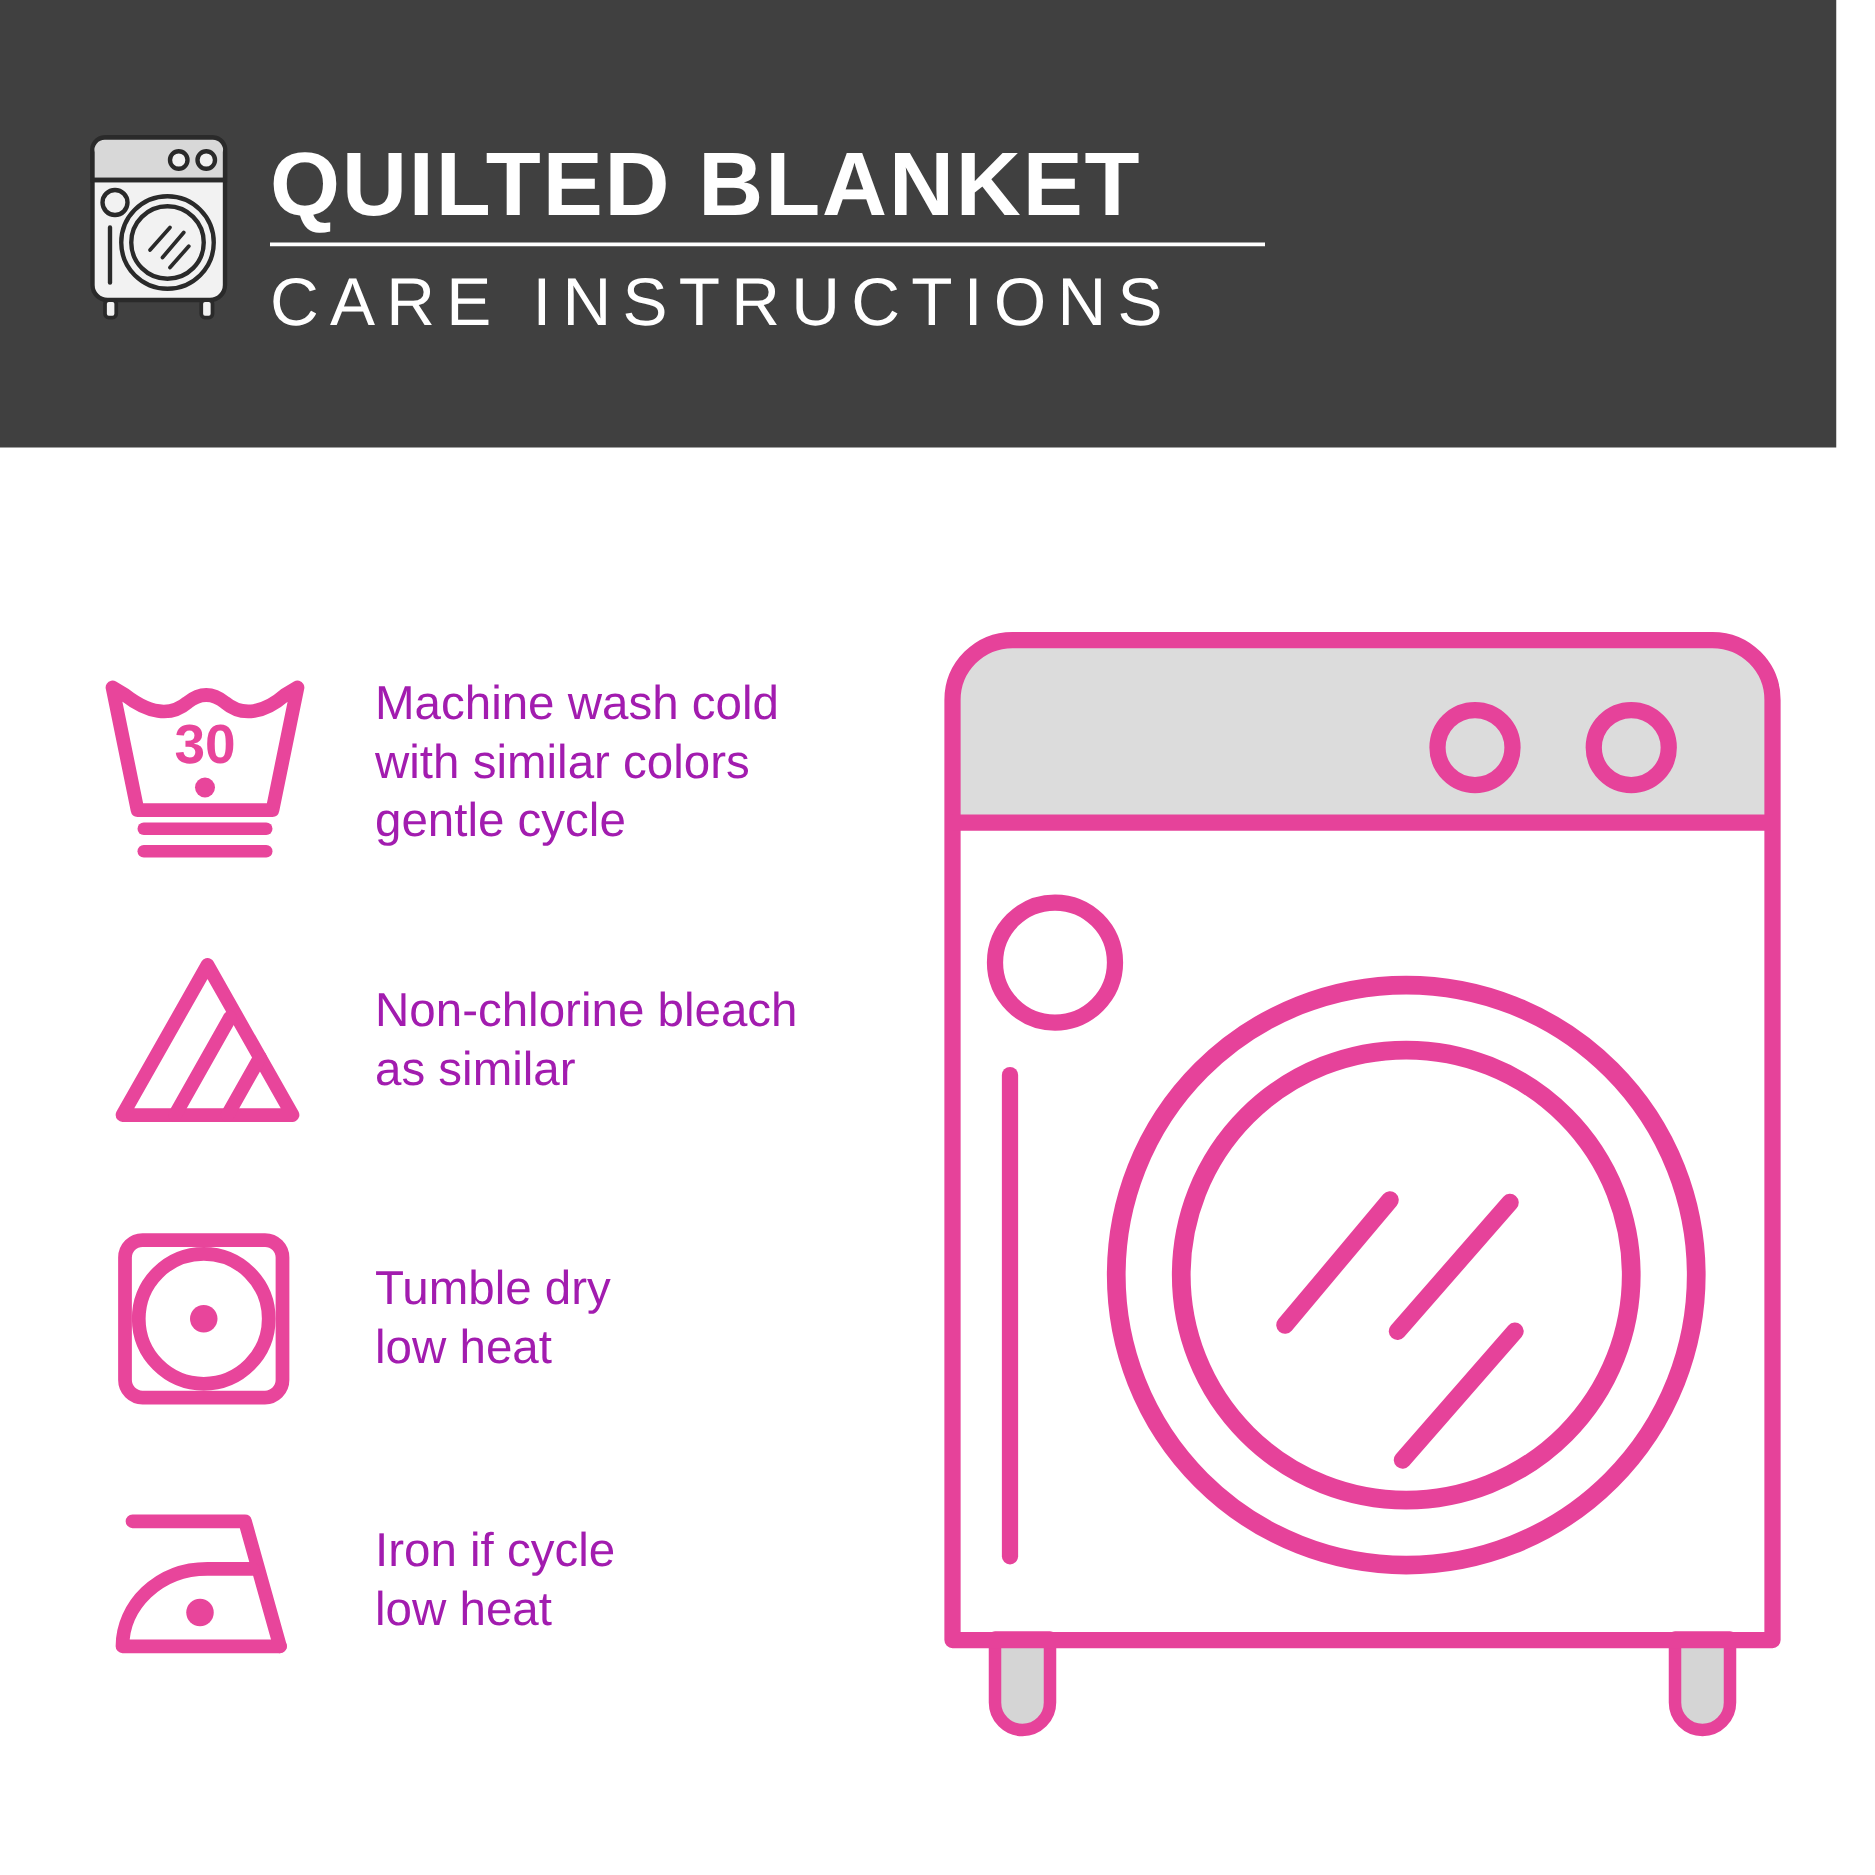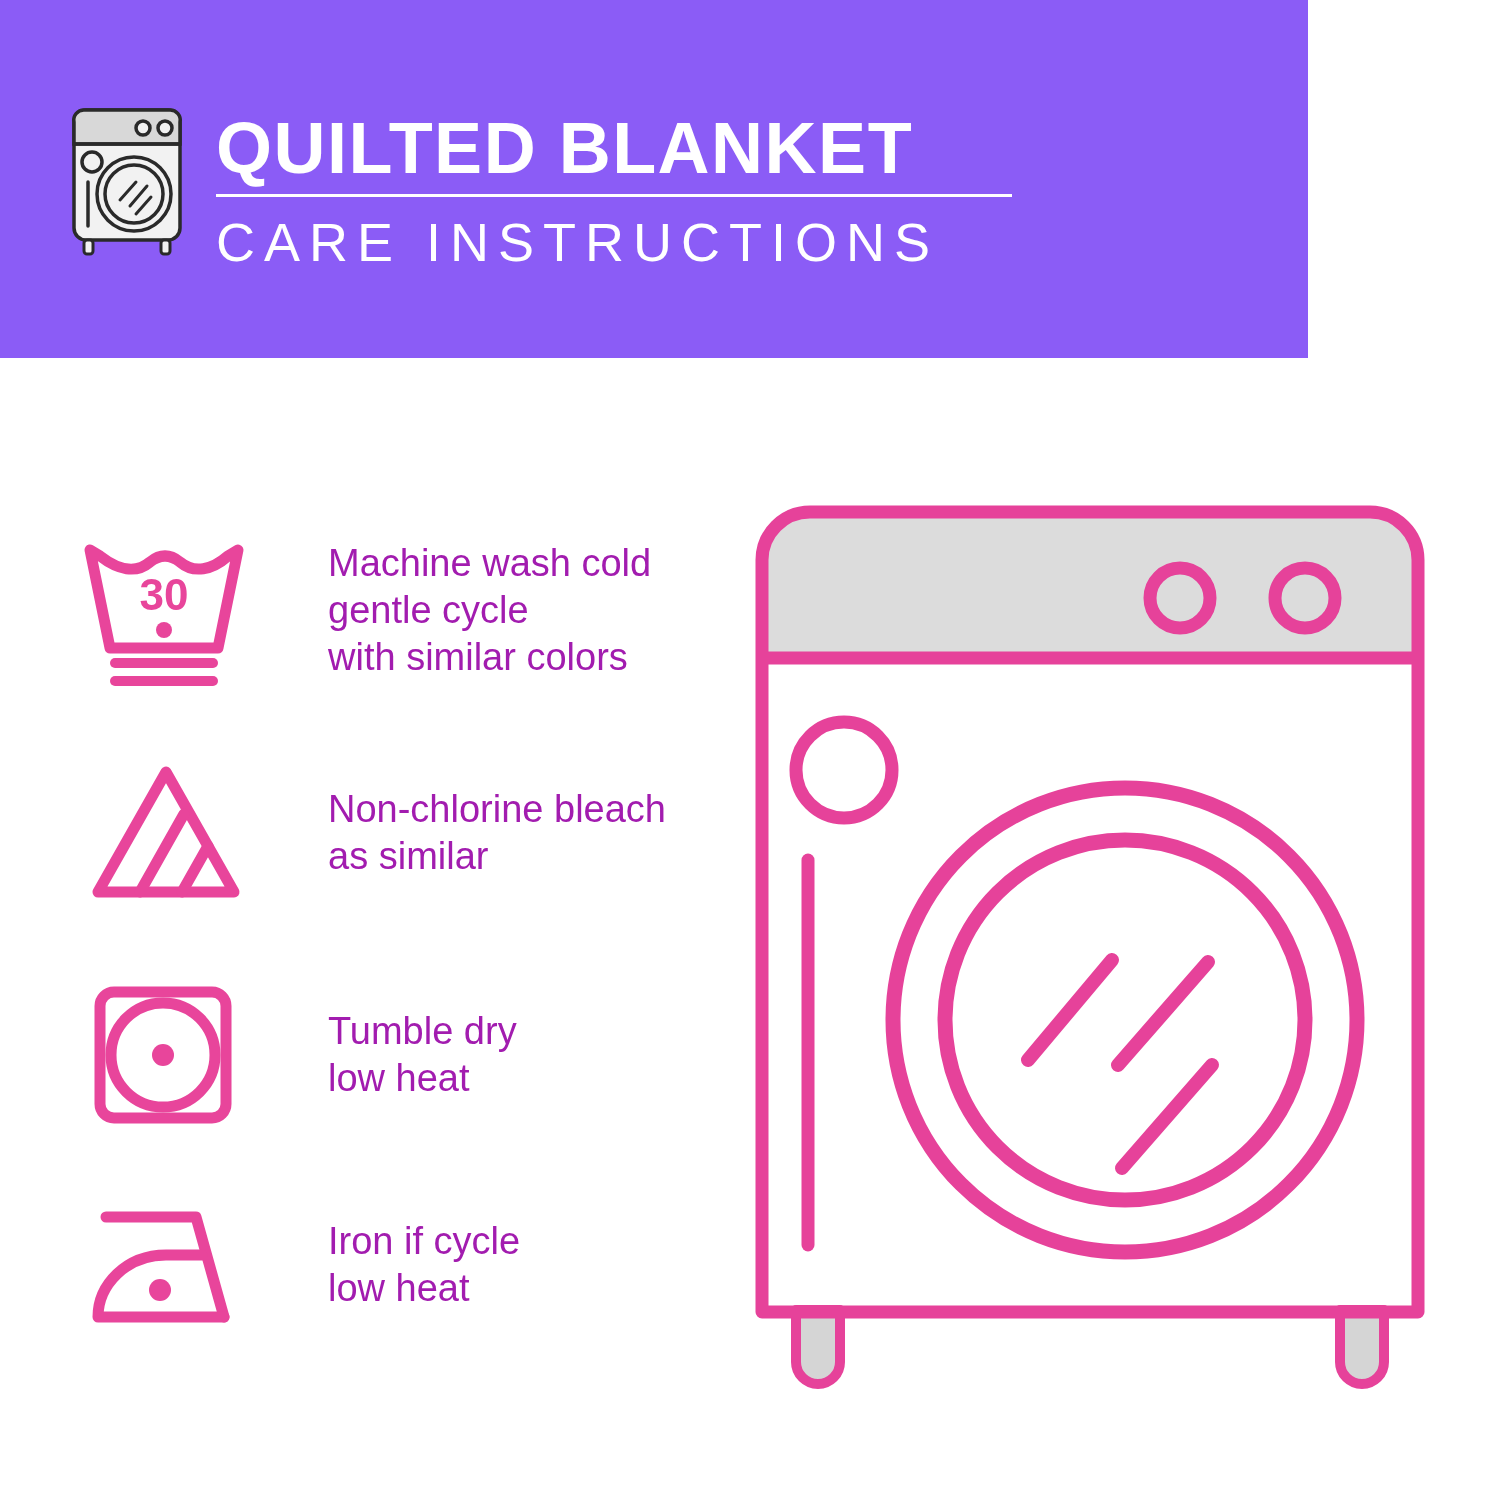--- a/index.html
+++ b/index.html
@@ -18,23 +18,23 @@
     width: 1500px;
     height: 1500px;
     background: #ffffff;
   }
 
   
   .header-band {
     position: absolute;
     left: 0;
     top: 0;
-    width: 1308px;
+    width: 1469px;
     height: 358px;
-    background: #8b5cf6;
+    background: #404040;
     padding-left: 47px;
   }
 
   .header-logo {
     position: absolute;
     left: 66px;
     top: 104px;
     width: 122px;
     height: 152px;
   }
@@ -81,21 +81,20 @@
     top: 500px;
     width: 660px;
   }
 
   .instr-row {
     position: relative;
     display: flex;
     align-items: center;
     width: 660px;
     margin-bottom: 0;
-    gap: 28px;
   }
 
   .instr-row.r0 { height: 220px; }
   .instr-row.r1 { height: 225px; }
   .instr-row.r2 { height: 220px; }
   .instr-row.r3 { height: 200px; }
 
   .instr-symbol {
     width: 230px;
     flex: 0 0 230px;
@@ -181,22 +180,22 @@
           <text x="86" y="80" font-family="Liberation Sans, sans-serif" font-size="44" font-weight="bold" fill="#E8459B" text-anchor="middle">30</text>
 
           <circle cx="86" cy="100" r="8" fill="#E8459B"></circle>
 
           <rect x="32" y="128" width="108" height="10" rx="5" fill="#E8459B"></rect>
           <rect x="32" y="146" width="108" height="10" rx="5" fill="#E8459B"></rect>
         </svg>
       </div>
       <div class="instr-text">
         <span class="line">Machine wash cold</span>
+        <span class="line">with similar colors</span>
         <span class="line">gentle cycle</span>
-        <span class="line">with similar colors</span>
       </div>
     </div>
 
     <div class="instr-row r1">
       <div class="instr-symbol">
         <svg viewBox="0 0 170 150" width="170" height="150" xmlns="http://www.w3.org/2000/svg">
 
           <path d="M88 14 L156 134 L20 134 Z" fill="none" stroke="#E8459B" stroke-width="11" stroke-linejoin="round"></path>
 
           <line x1="62" y1="134" x2="106" y2="56" stroke="#E8459B" stroke-width="11" stroke-linecap="round"></line>

